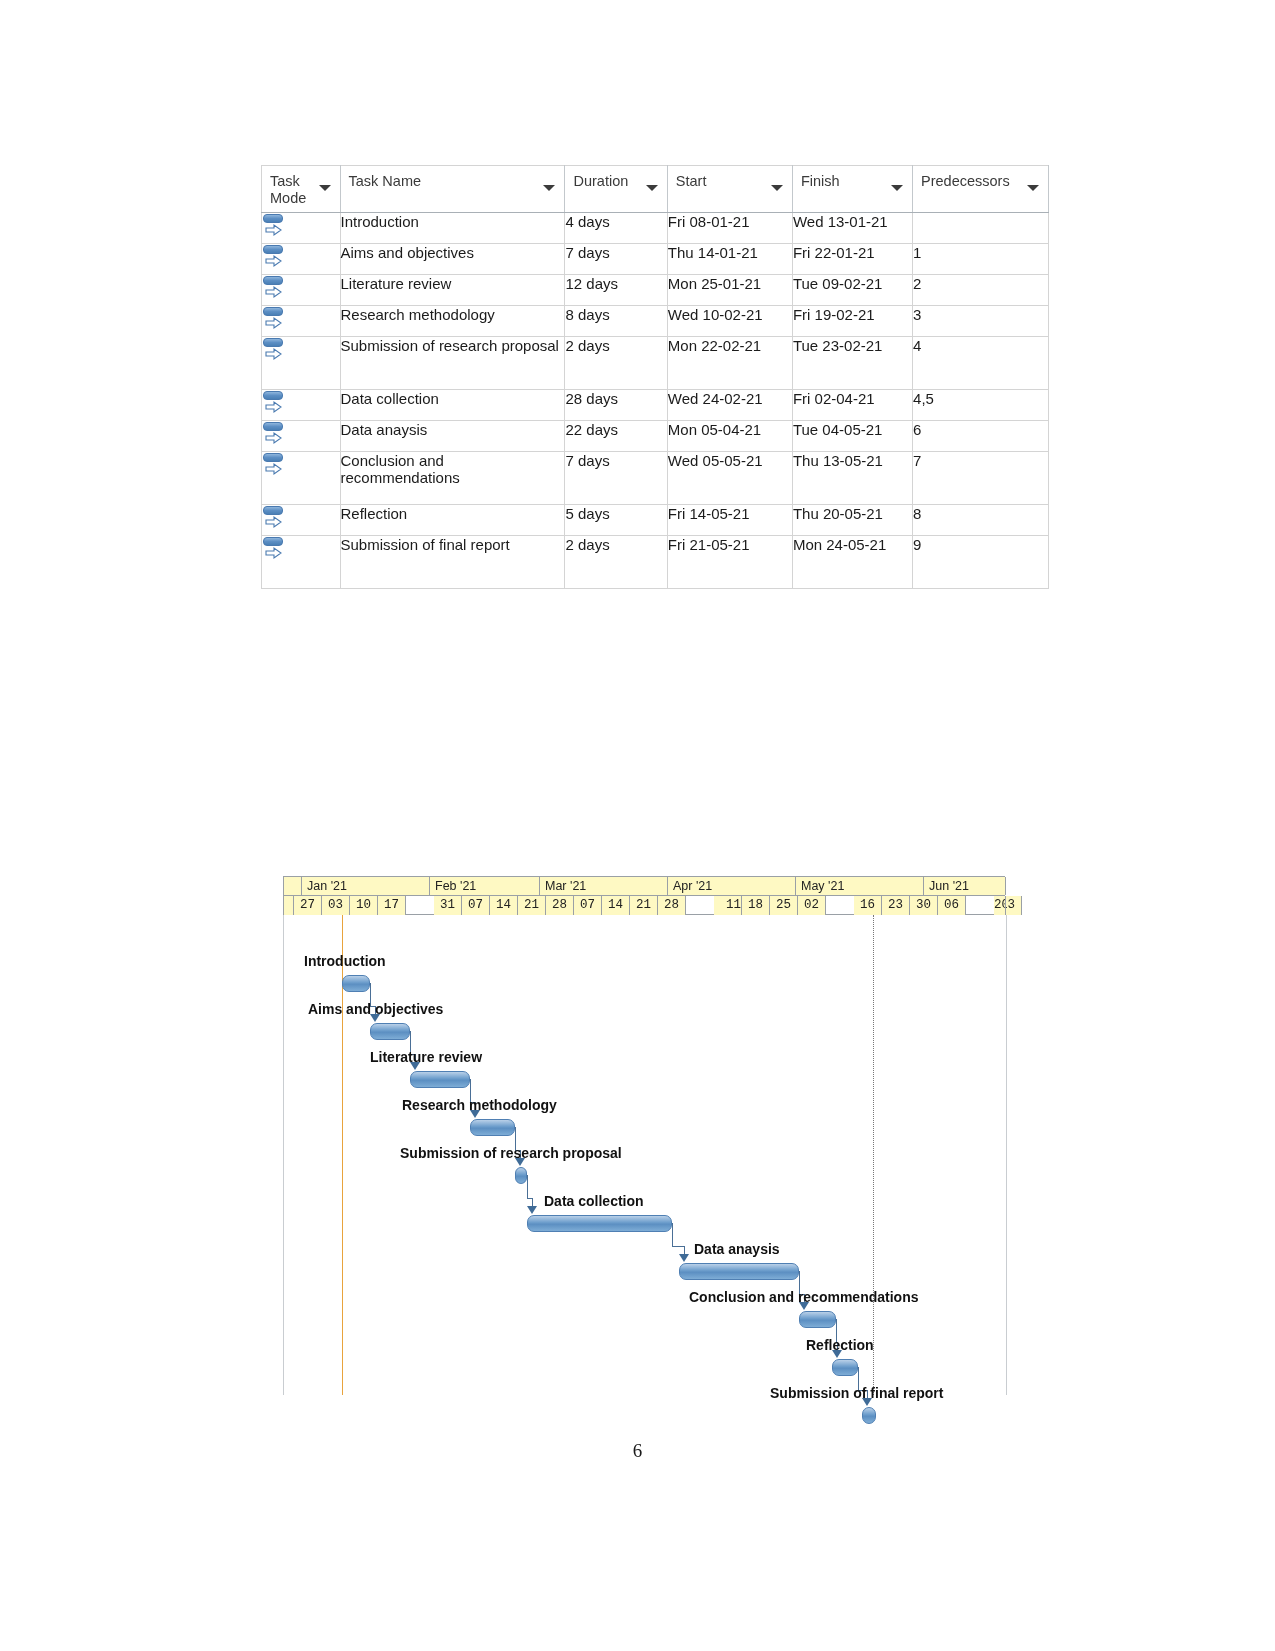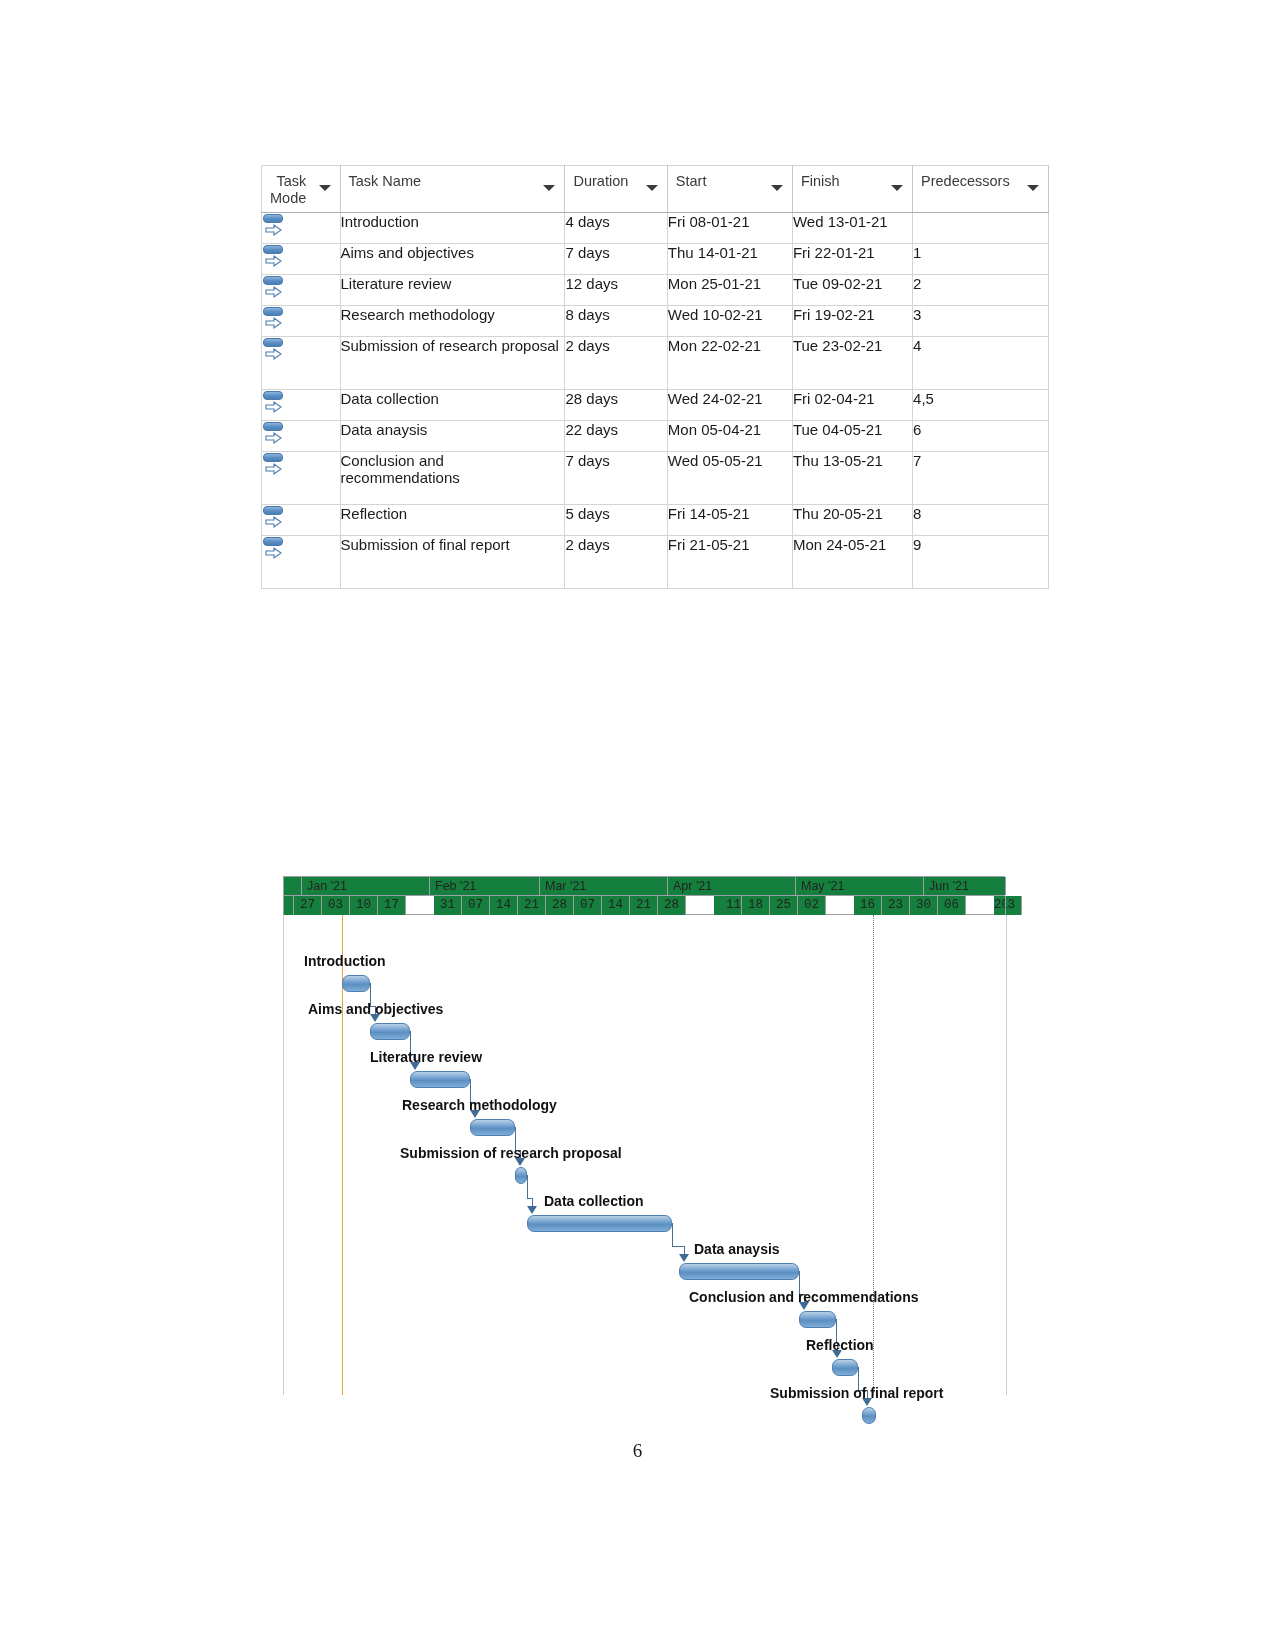--- a/index.html
+++ b/index.html
@@ -23,21 +23,21 @@
     background:#fff;
   }
   .hdr-cell{
     background:#e3e6e9;
     background:linear-gradient(to bottom,#eceff1 0%,#e0e4e8 55%,#d8dce0 100%);
     border-bottom:1px solid #a9b0b6 !important;
     border-right:1px solid #c3c8cc !important;
     height:46px;
     position:relative;
     font-size:14.5px;color:#3a3a3a;font-weight:normal;
-    text-align:right;
+    text-align:left;
   }
   .hdr-cell.accent{
     background:#ffe47e;
     background:linear-gradient(to bottom,#ffec9b 0%,#ffdf6b 100%);
   }
   .hdr-label{
     position:absolute;left:8px;top:7px;line-height:17px;
     white-space:pre-line;
   }
   .hdr-arrow{
@@ -84,21 +84,21 @@
   }
   .week-row{
     position:absolute;left:0;top:19px;height:19px;width:100%;
   }
   .month-cell,.week-cell{
     position:absolute;top:0;height:100%;
     box-sizing:border-box;
     border-right:1px solid #9aa0a6;
     font-size:12.5px;color:#222;
     line-height:19px;
-    background:#15803d;
+    background:#fef9c3;
     overflow:hidden;white-space:nowrap;
   }
   .month-cell{padding-left:5px;text-align:left;}
   .week-cell{text-align:center;font-family:Liberation Mono, monospace;}
 
   #gantt-body{
     position:relative;width:722px;height:480px;
     border-left:1px solid #c9cdd1;border-right:1px solid #c9cdd1;
     background:#fff;
   }

